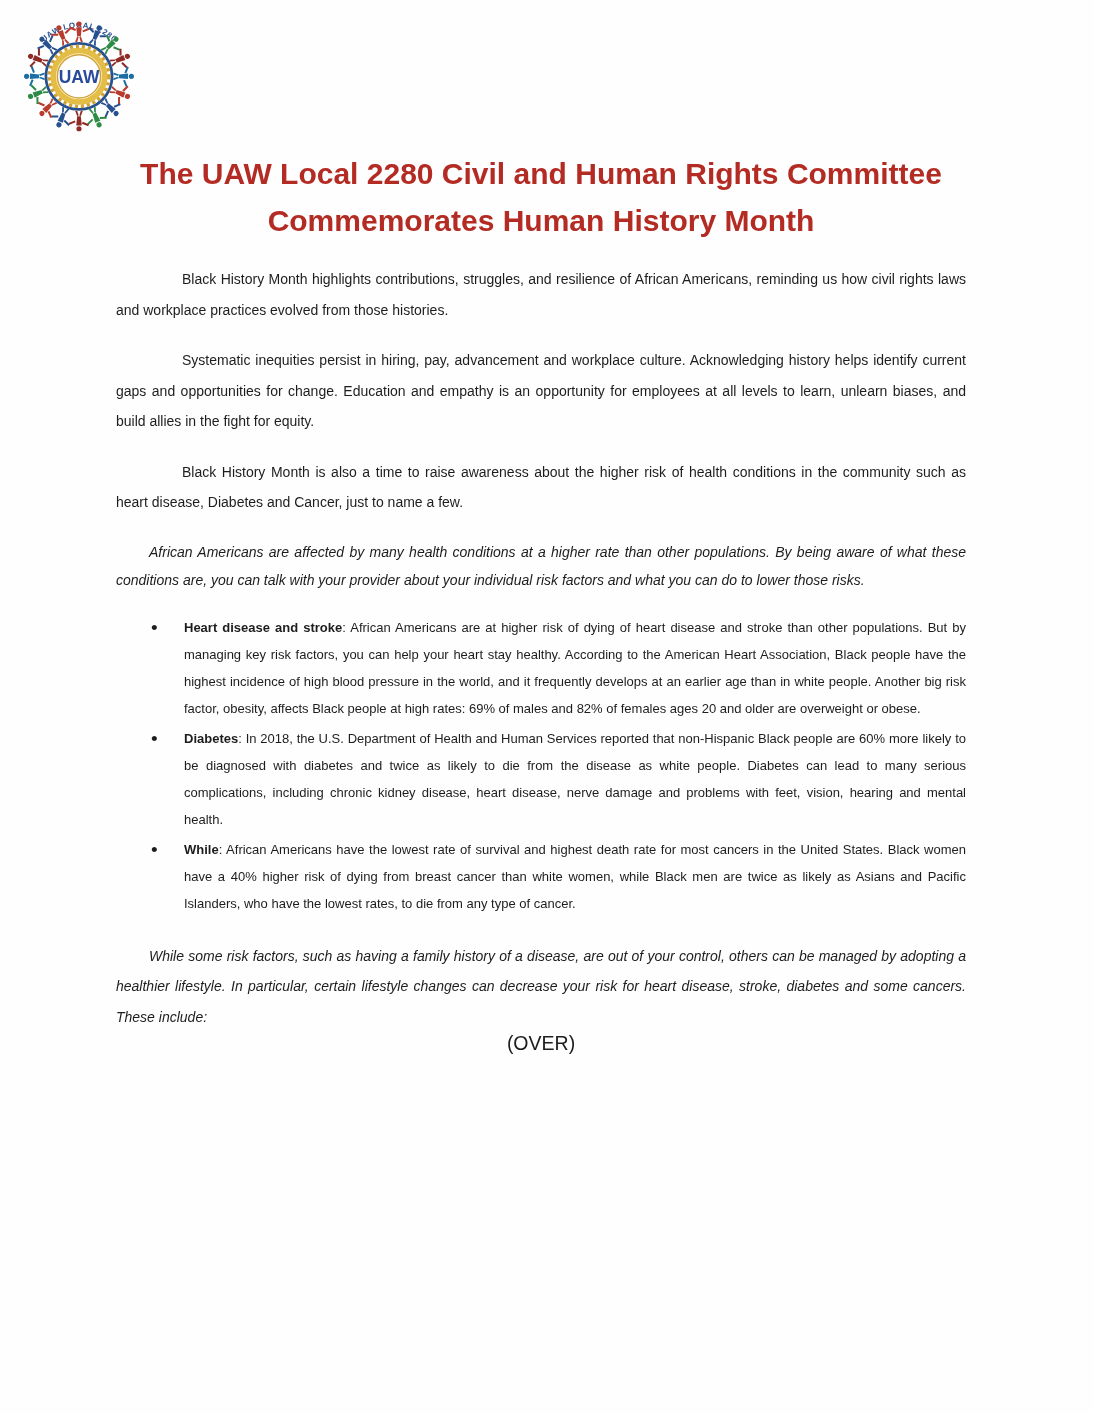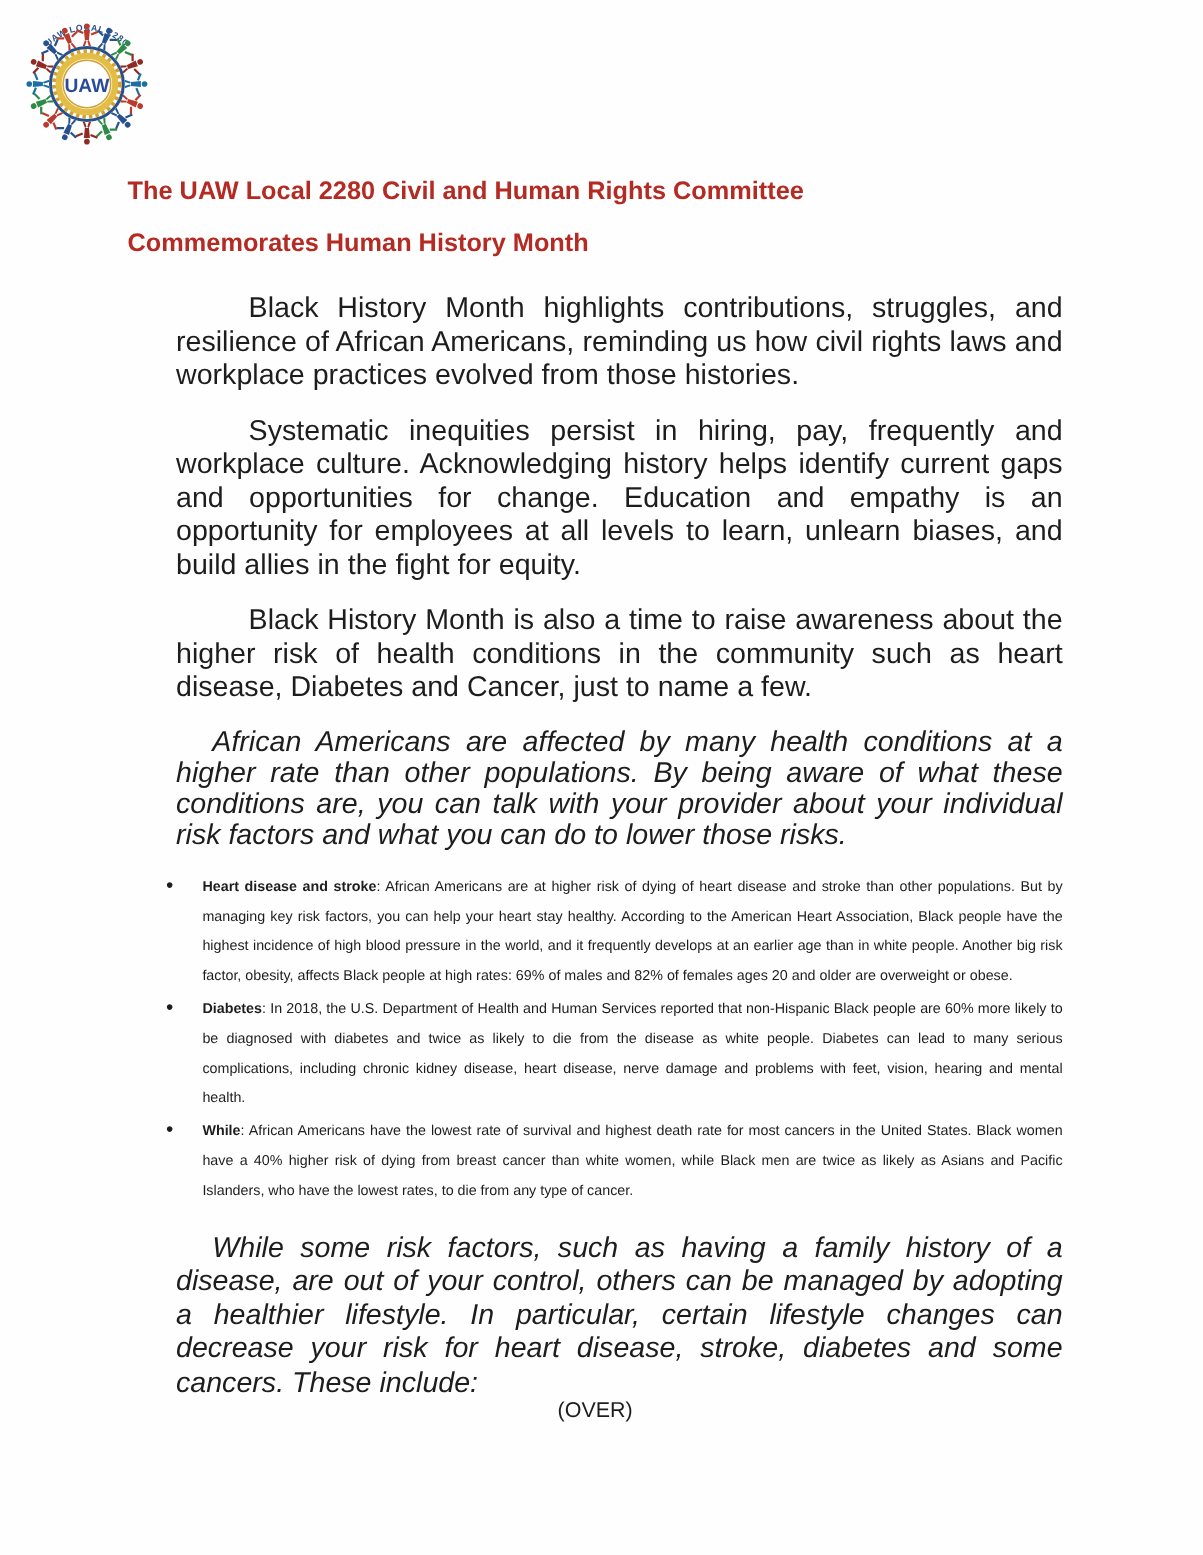--- a/index.html
+++ b/index.html
@@ -17,32 +17,31 @@
   .logo {
     position: absolute;
     left: 22px;
     top: 6px;
     width: 114px;
     height: 126px;
   }
   .content { padding: 0 128px 0 116px; }
   .title {
     margin-top: 150px;
-    text-align: left;
-    font-size: 23px;
+    text-align: center;
+    font-size: 30px;
     line-height: 47px;
     font-weight: 700;
     color: #b32b23;
   }
   p.body {
-    font-size: 26px;
+    font-size: 14px;
     line-height: 30.5px;
     text-align: justify;
     margin-top: 20px;
-    margin-left: 44px;
   }
   p.body.tight { line-height: 28px; }
   .indent-lg { text-indent: 66px; }
   .indent-sm { text-indent: 33px; font-style: italic; }
   ul.health-list {
     list-style: none;
     margin-top: 20px;
     padding-left: 68px;
   }
   ul.health-list li {
@@ -115,21 +114,21 @@
 
   <div class="content">
 
     <h1 class="title" style="color: rgb(179, 43, 35);">
       <div>The UAW Local 2280 Civil and Human Rights Committee</div>
       <div>Commemorates Human History Month</div>
     </h1>
 
     <p class="body indent-lg">Black History Month highlights contributions, struggles, and resilience of African Americans, reminding us how civil rights laws and workplace practices evolved from those histories.</p>
 
-    <p class="body indent-lg">Systematic inequities persist in hiring, pay, frequently and workplace culture. Acknowledging history helps identify current gaps and opportunities for change.  Education and empathy is an opportunity for employees at all levels to learn, unlearn biases, and build allies in the fight for equity.</p>
+    <p class="body indent-lg">Systematic inequities persist in hiring, pay, advancement and workplace culture. Acknowledging history helps identify current gaps and opportunities for change.  Education and empathy is an opportunity for employees at all levels to learn, unlearn biases, and build allies in the fight for equity.</p>
 
     <p class="body indent-lg">Black History Month is also a time to raise awareness about the higher risk of health conditions in the community such as heart disease, Diabetes and Cancer, just to name a few.</p>
 
     <p class="body tight indent-sm">African Americans are affected by many health conditions at a higher rate than other populations. By being aware of what these conditions are, you can talk with your provider about your individual risk factors and what you can do to lower those risks.</p>
 
     <ul class="health-list">
       <li>
         <span class="lead">Heart disease and stroke</span><span>: African Americans are at higher risk of dying of heart disease and stroke than other populations. But by managing key risk factors, you can help your heart stay healthy. According to the American Heart Association, Black people have the highest incidence of high blood pressure in the world, and it frequently develops at an earlier age than in white people. Another big risk factor, obesity, affects Black people at high rates: 69% of males and 82% of females ages 20 and older are overweight or obese.</span>
       </li>
       <li>

